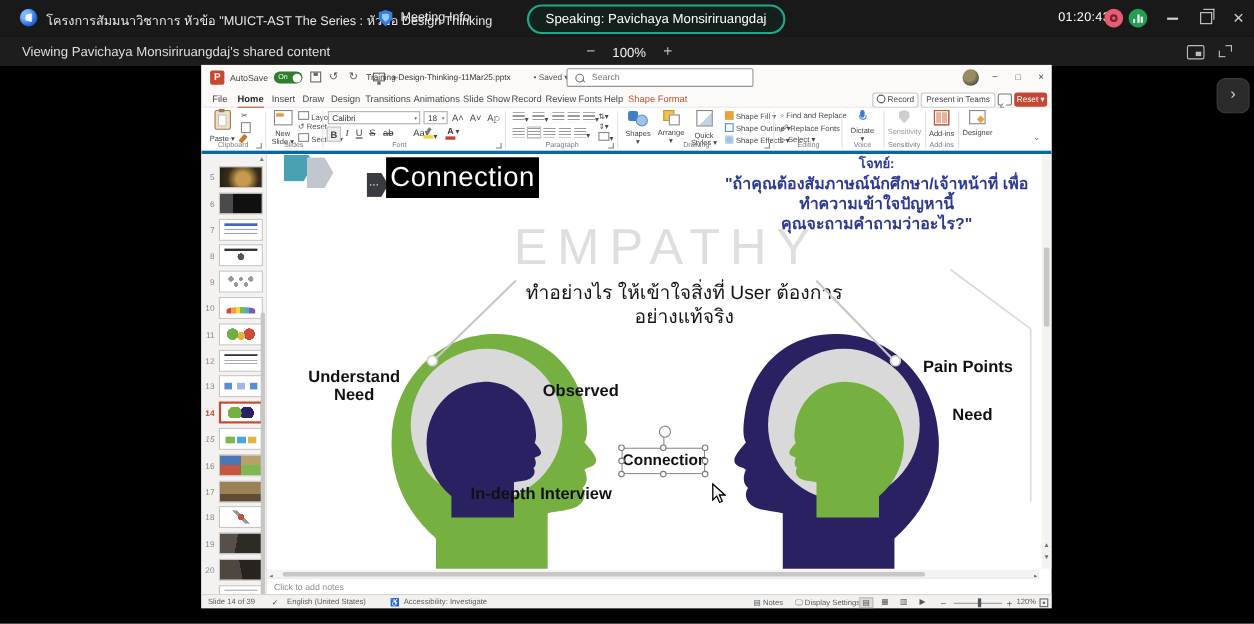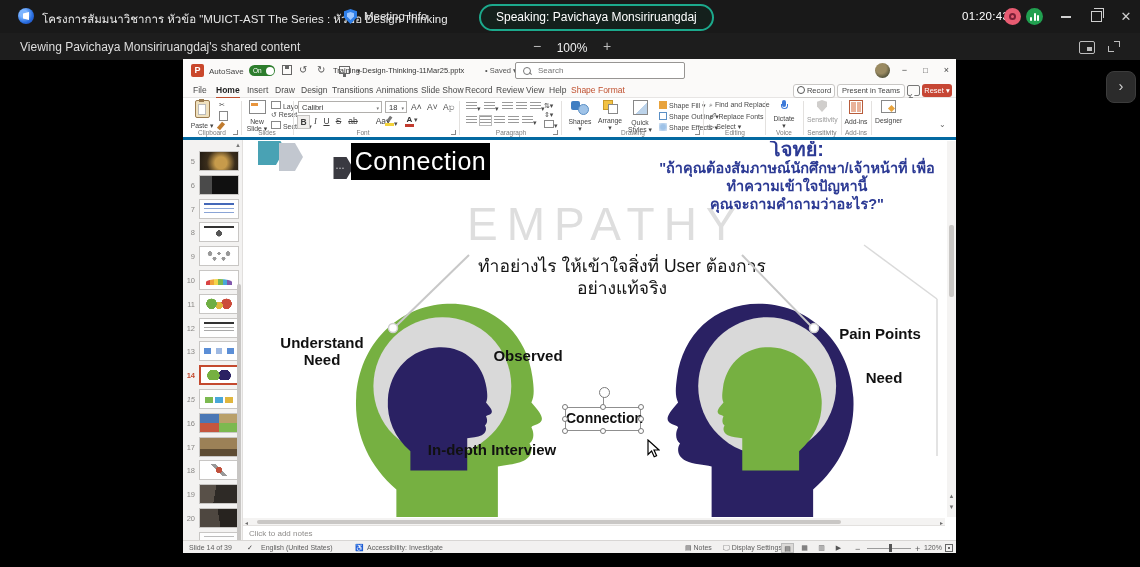--- a/index.html
+++ b/index.html
@@ -157,21 +157,21 @@
   .k20{--bg:linear-gradient(80deg,#4e4740 0 50%, #27231f 50%);}
   .k21{--bg:#fdfdfd;--tb:linear-gradient(#bbb 0 1px,transparent 1px 4px,#ccc 4px 5px,transparent 5px);}
   .panel-scroll{position:absolute;right:1px;top:144px;width:4px;height:285px;background:#c8c6c4;border-radius:2px;}
   .panel-up{position:absolute;right:1px;top:2px;font-size:6px;color:#777;}
   
   .slide-area{position:absolute;left:60px;top:82px;width:702px;height:376px;background:#fff;overflow:hidden;}
   .hex{position:absolute;clip-path:polygon(25% 0,75% 0,100% 50%,75% 100%,25% 100%);}
   .empathize{position:absolute;left:108px;top:2px;width:139px;height:37px;background:#000;color:#fff;
        font-size:25px;text-align:center;line-height:36px;font-weight:500;letter-spacing:.5px;}
   .question{position:absolute;left:398px;top:-1px;width:312px;text-align:center;color:#2c3a94;font-weight:bold;}
-  .q-label{font-size:20px;line-height:19px;}
+  .q-label{font-size:12px;line-height:19px;}
   .q-line{font-size:14.5px;line-height:18px;}
   .watermark{position:absolute;left:224px;top:56px;font-size:46px;letter-spacing:9px;color:#dedede;font-weight:400;}
   .heading{position:absolute;left:214px;top:114px;width:330px;text-align:center;font-size:17.5px;line-height:22px;
        color:#141414;font-weight:500;}
   .slabel{position:absolute;font-weight:bold;color:#111;font-size:15px;text-align:center;line-height:17px;}
   .conn-box{position:absolute;left:322px;top:266px;width:76px;height:24px;border:1px solid #8f8f8f;box-sizing:border-box;
        font-weight:bold;font-size:14px;color:#111;text-align:center;line-height:21px;background:#fff;}
   .handle{position:absolute;width:6px;height:6px;border-radius:50%;background:#fff;border:1px solid #7a7a7a;box-sizing:border-box;}
   .rot-handle{position:absolute;left:356px;top:246px;width:9px;height:9px;border-radius:50%;border:1.3px solid #7a7a7a;background:#fff;}
   .rot-stem{position:absolute;left:360px;top:255px;width:1px;height:11px;background:#8f8f8f;}
@@ -255,21 +255,21 @@
     <span class="tab" style="left:10px;">File</span>
     <span class="tab active" style="left:33px;">Home</span>
     <span class="tab" style="left:64px;">Insert</span>
     <span class="tab" style="left:92px;">Draw</span>
     <span class="tab" style="left:118px;">Design</span>
     <span class="tab" style="left:149px;">Transitions</span>
     <span class="tab" style="left:193px;">Animations</span>
     <span class="tab" style="left:238px;">Slide Show</span>
     <span class="tab" style="left:282px;">Record</span>
     <span class="tab" style="left:313px;">Review</span>
-    <span class="tab" style="left:343px;">View</span>
+    <span class="tab" style="left:343px;">Fonts</span>
     <span class="tab" style="left:366px;">Help</span>
     <span class="tab ctx" style="left:388px;">Shape Format</span>
     <span class="rib-btn" style="left:610px;width:40px;"><span class="ic-cam"></span><span>Record</span></span>
     <span class="rib-btn" style="left:654px;width:66px;"><span>Present in Teams</span></span>
     <span class="ic-comment"></span>
     <span class="share-btn" style="left:739px;width:30px;"><span>Reset</span> ▾</span>
   </div>
 
   <div class="pt-ribbon">
 

